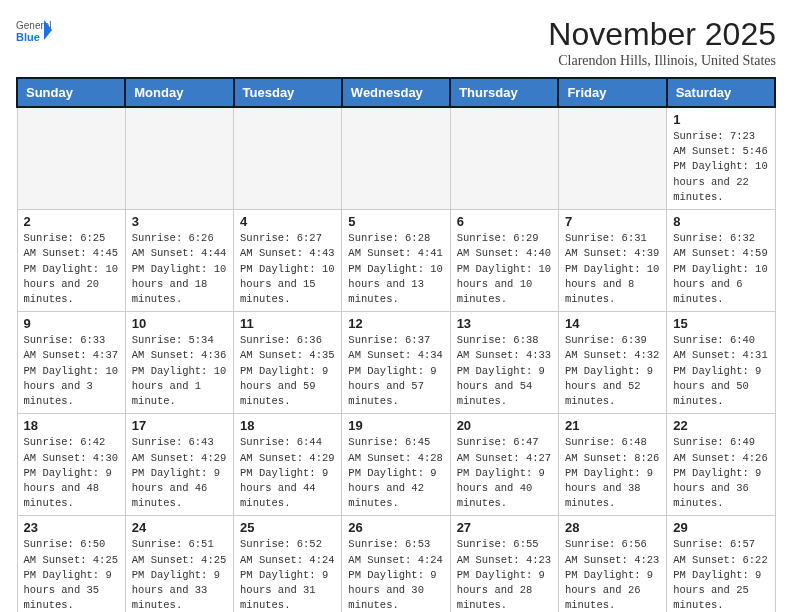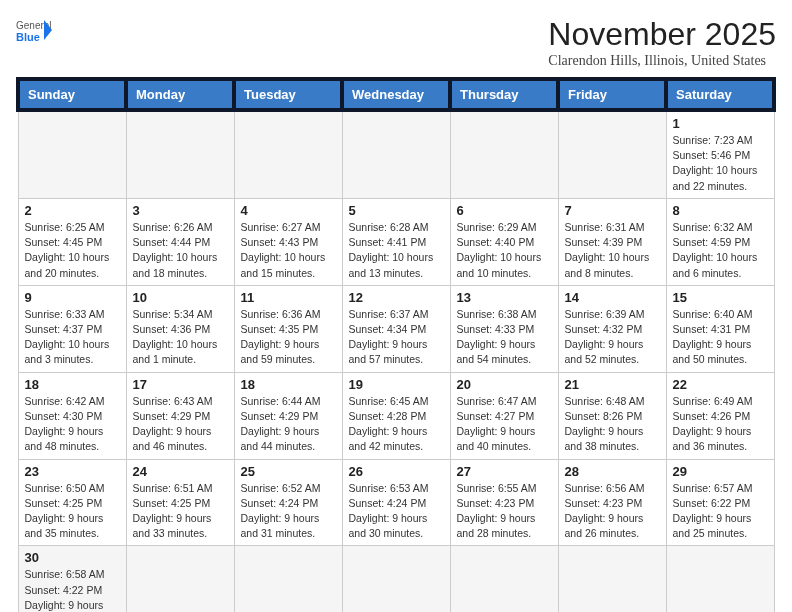--- a/index.html
+++ b/index.html
@@ -19,21 +19,21 @@
     .logo {
       display: flex;
       align-items: center;
       gap: 4px;
     }
     .logo-icon {
       width: 36px;
       height: 28px;
     }
     .title-area {
-      text-align: left;
+      text-align: right;
     }
     .month-title {
       font-size: 32px;
       font-weight: normal;
       color: #222;
     }
     .subtitle {
       font-size: 14px;
       color: #444;
       font-family: Liberation Serif, serif;
@@ -43,21 +43,21 @@
       border-collapse: collapse;
       border: 1px solid #ccc;
     }
     .calendar th {
       background: #3a7bc8;
       color: #fff;
       text-align: left;
       padding: 6px 8px;
       font-size: 13px;
       font-weight: bold;
-      border: 4px solid #0f172a;
+      border: 2px solid #0f172a;
     }
     .calendar td {
       vertical-align: top;
       border: 1px solid #ccc;
       padding: 4px 6px;
       width: calc(100% / 7);
       min-height: 80px;
       background: #fff;
     }
     .calendar td.empty {
@@ -67,20 +67,21 @@
       font-size: 13px;
       font-weight: bold;
       color: #222;
       display: block;
       margin-bottom: 2px;
     }
     .day-info {
       font-size: 10.5px;
       color: #333;
       line-height: 1.45;
+      font-family: Liberation Mono, monospace;
     }
     .calendar tr:last-child td {
       background: #f5f5f5;
     }
   </style>
 </head>
 <body>
 
 <div class="header-area">
   <div class="logo">

